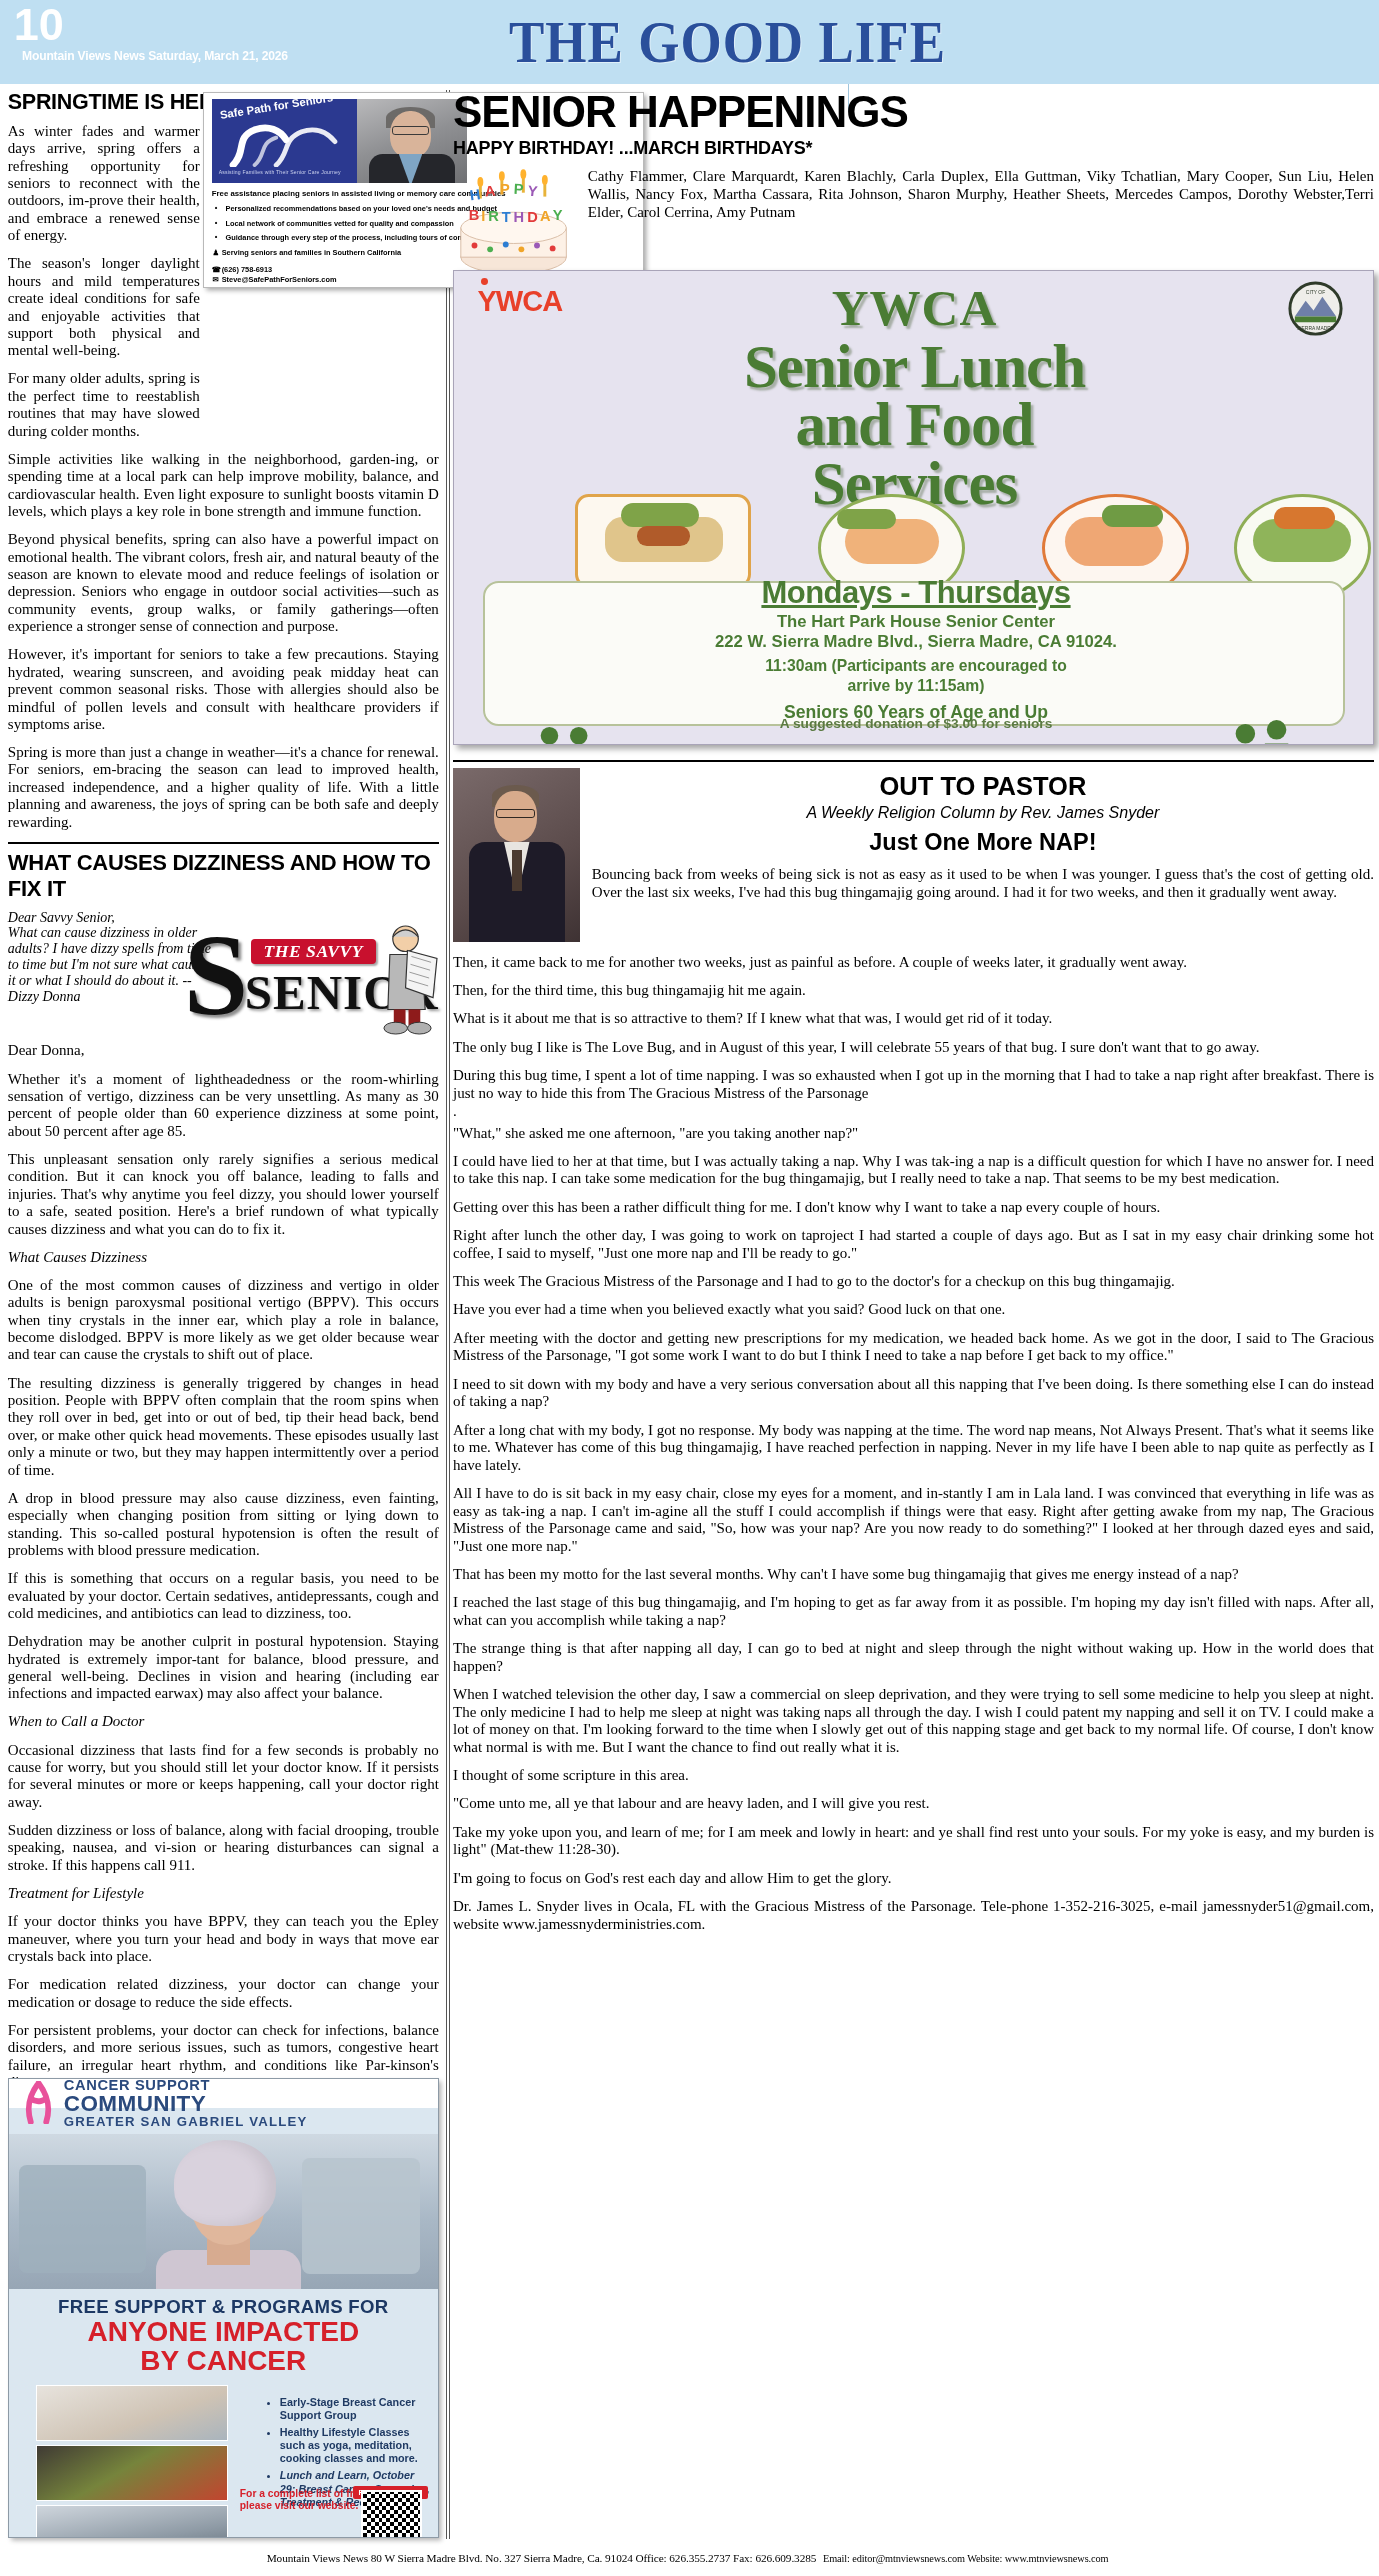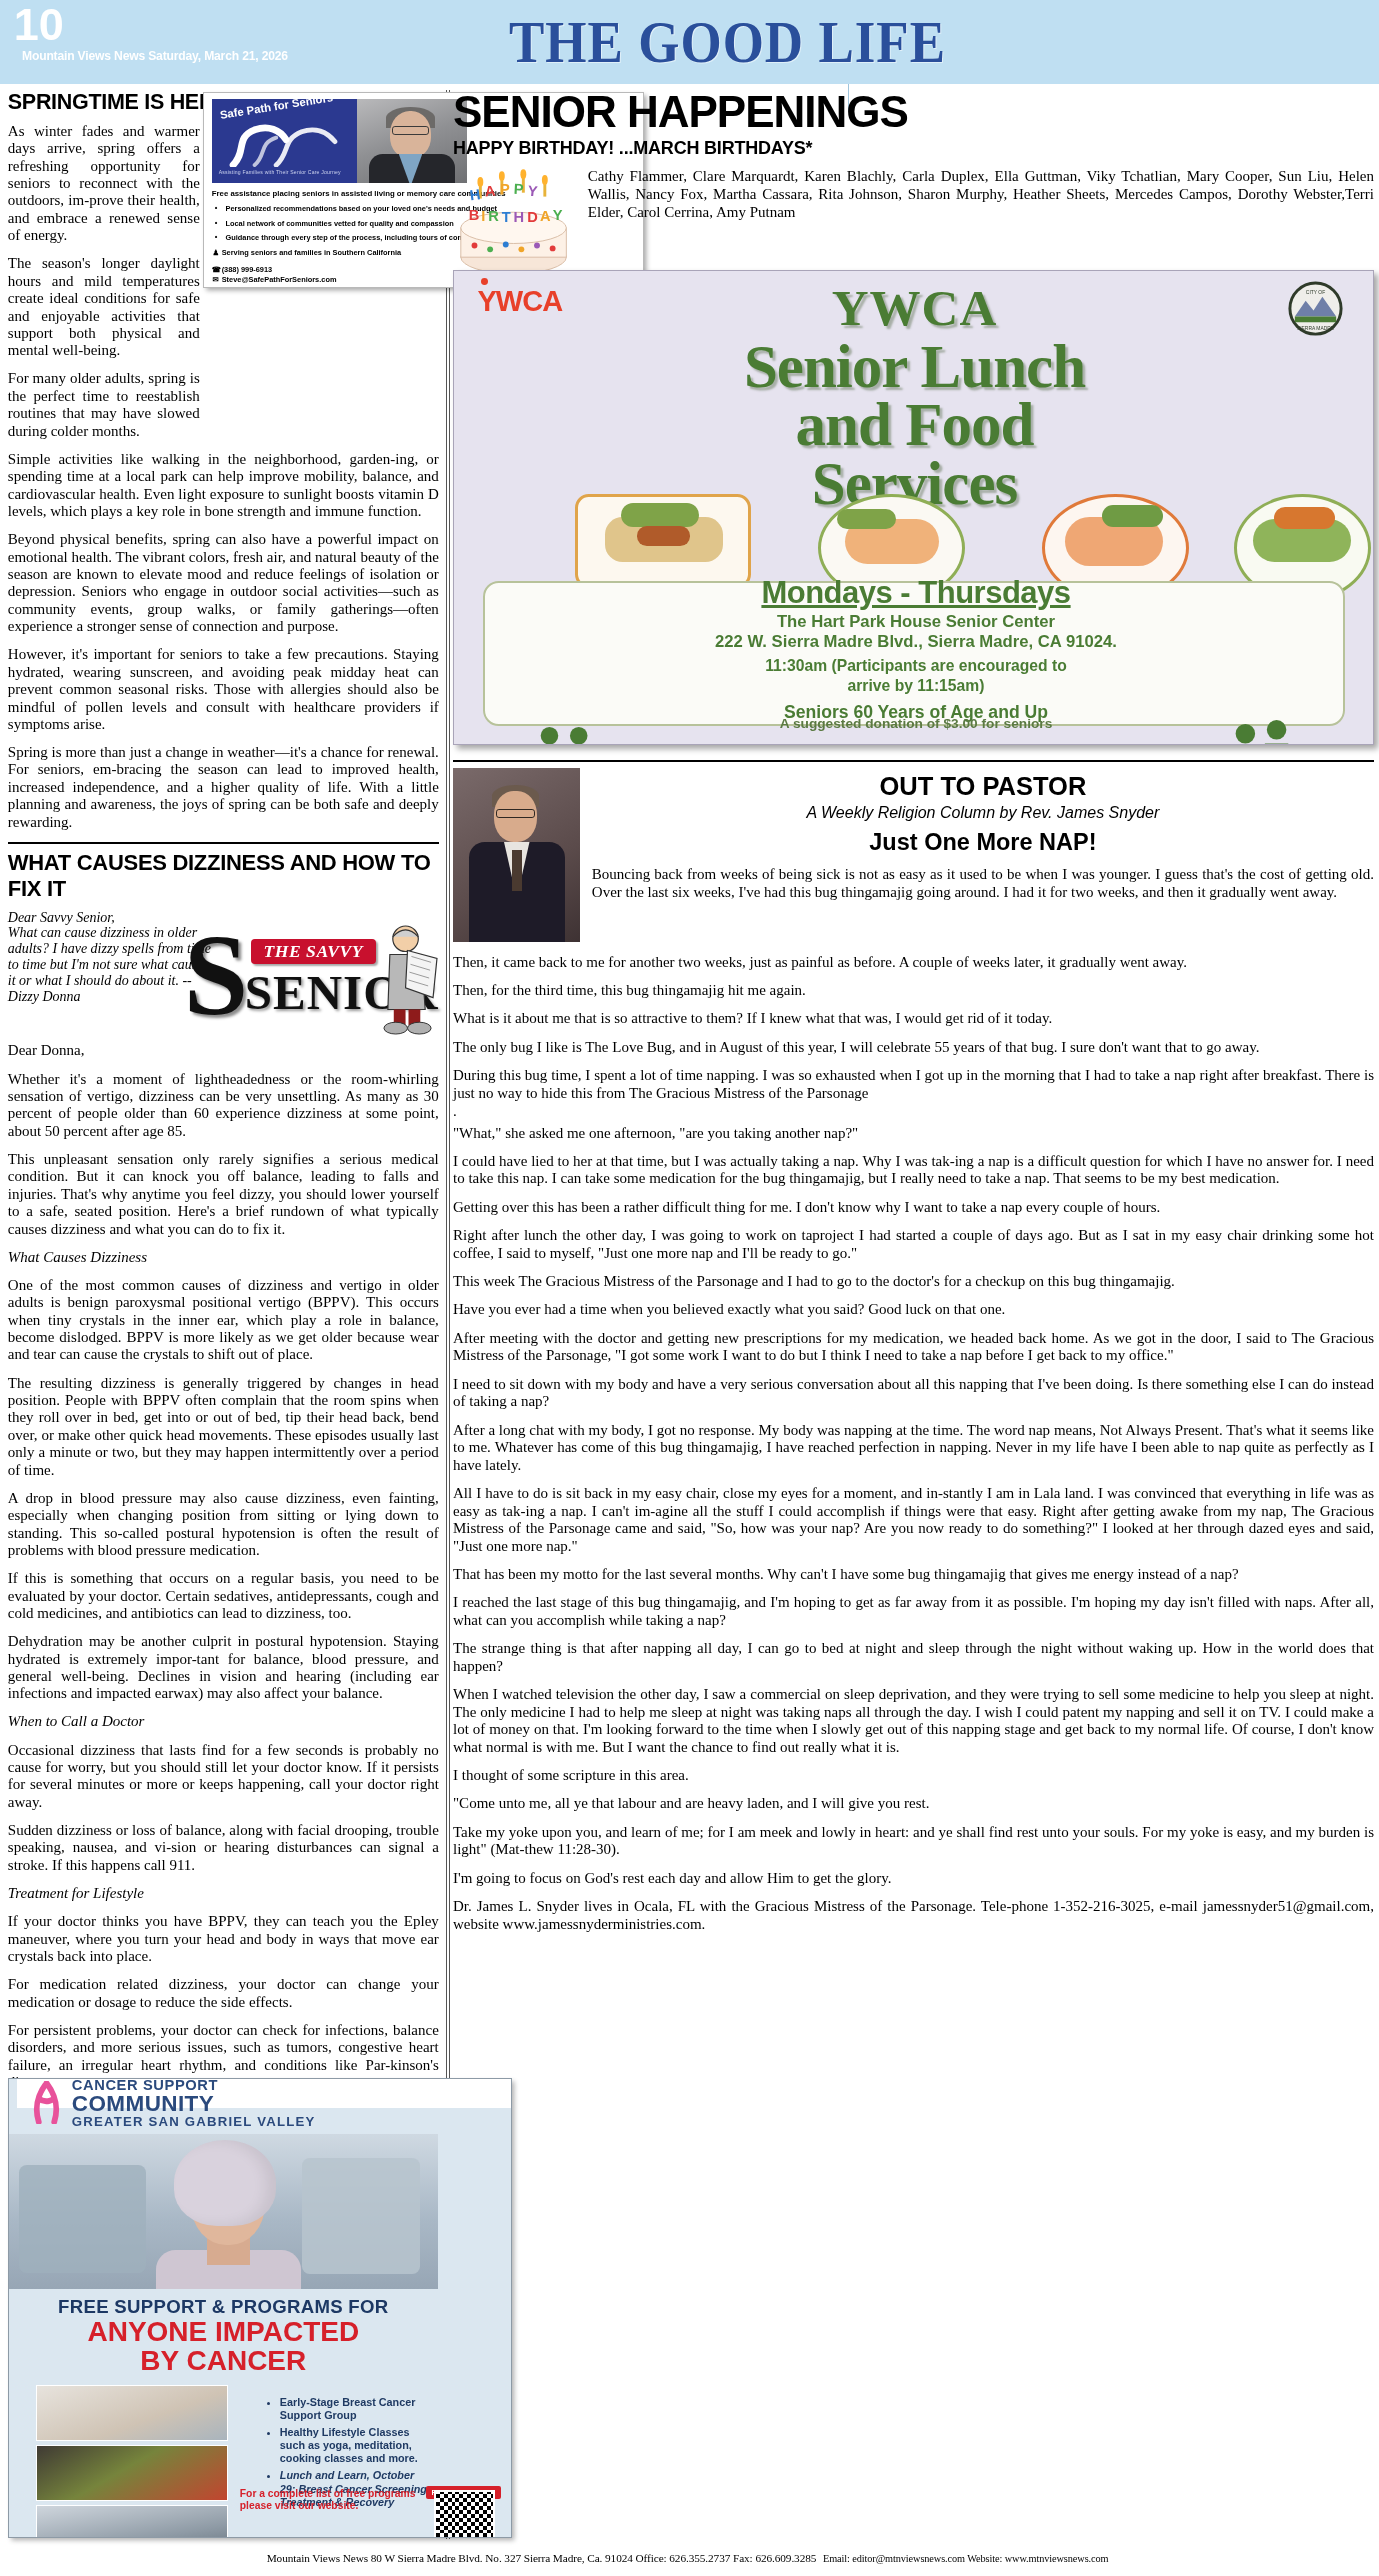--- a/index.html
+++ b/index.html
@@ -153,25 +153,24 @@
   .savvy-man { position:absolute; left:192px; top:2px; width:65px; height:110px; }
   .savvy-intro p {
     font-style:italic; font-size:14px; line-height:1.14; margin:0;
   }
   .subhead {
     font-style:italic; font-size:14.5px; margin:0 0 3.9px 0;
   }
 
   
   .cancer-ad {
-    position:absolute; left:7.8px; top:2078px; width:504px; height:460px;
+    position:absolute; left:7.8px; top:2078px; width:431px; height:460px;
     background:#dbe7f0; border:1px solid #8d9aa6;
     box-shadow:2.9px 2.9px 4.9px rgba(0,0,0,.3);
     overflow:hidden;
-    padding-left:8px;
   }
   .ca-top { position:relative; height:29px; background:#ffffff; }
   .ca-ribbon {
     position:absolute; left:13.7px; top:2px; width:33px; height:43px;
   }
   .ca-brand {
     position:absolute; left:55px; top:-2px;
     font-family:"Liberation Sans", sans-serif; font-weight:bold;
     color:#2b4a7d; font-size:14.7px; letter-spacing:0.6px;
   }
@@ -511,21 +510,21 @@
   <ul class="sp-bullets">
     <li>Personalized recommendations based on your loved one's needs and budget</li>
     <li>Local network of communities vetted for quality and compassion</li>
     <li>Guidance through every step of the process, including tours of communities</li>
   </ul>
   <div class="sp-serving">
     <span class="miniicon">♟</span>
     <span>Serving seniors and families in Southern California</span>
   </div>
   <div class="sp-contact">
-    <div><span class="miniicon">☎</span> <span>(388) 999-6913</span></div>
+    <div><span class="miniicon">☎</span> <span>(626) 758-6913</span></div>
     <div><span class="miniicon">✉</span> <span>Steve@SafePathForSeniors.com</span></div>
     <div><span class="miniicon">◉</span> <span>SafePathForSeniors.com</span></div>
   </div>
 </div>
 
 <div class="rightside">
   <h1 class="sh-title">SENIOR HAPPENINGS</h1>
   <div class="sh-sub">HAPPY BIRTHDAY! ...MARCH  BIRTHDAYS*</div>
   <div class="bday-row">
     <div class="bday-cake">

